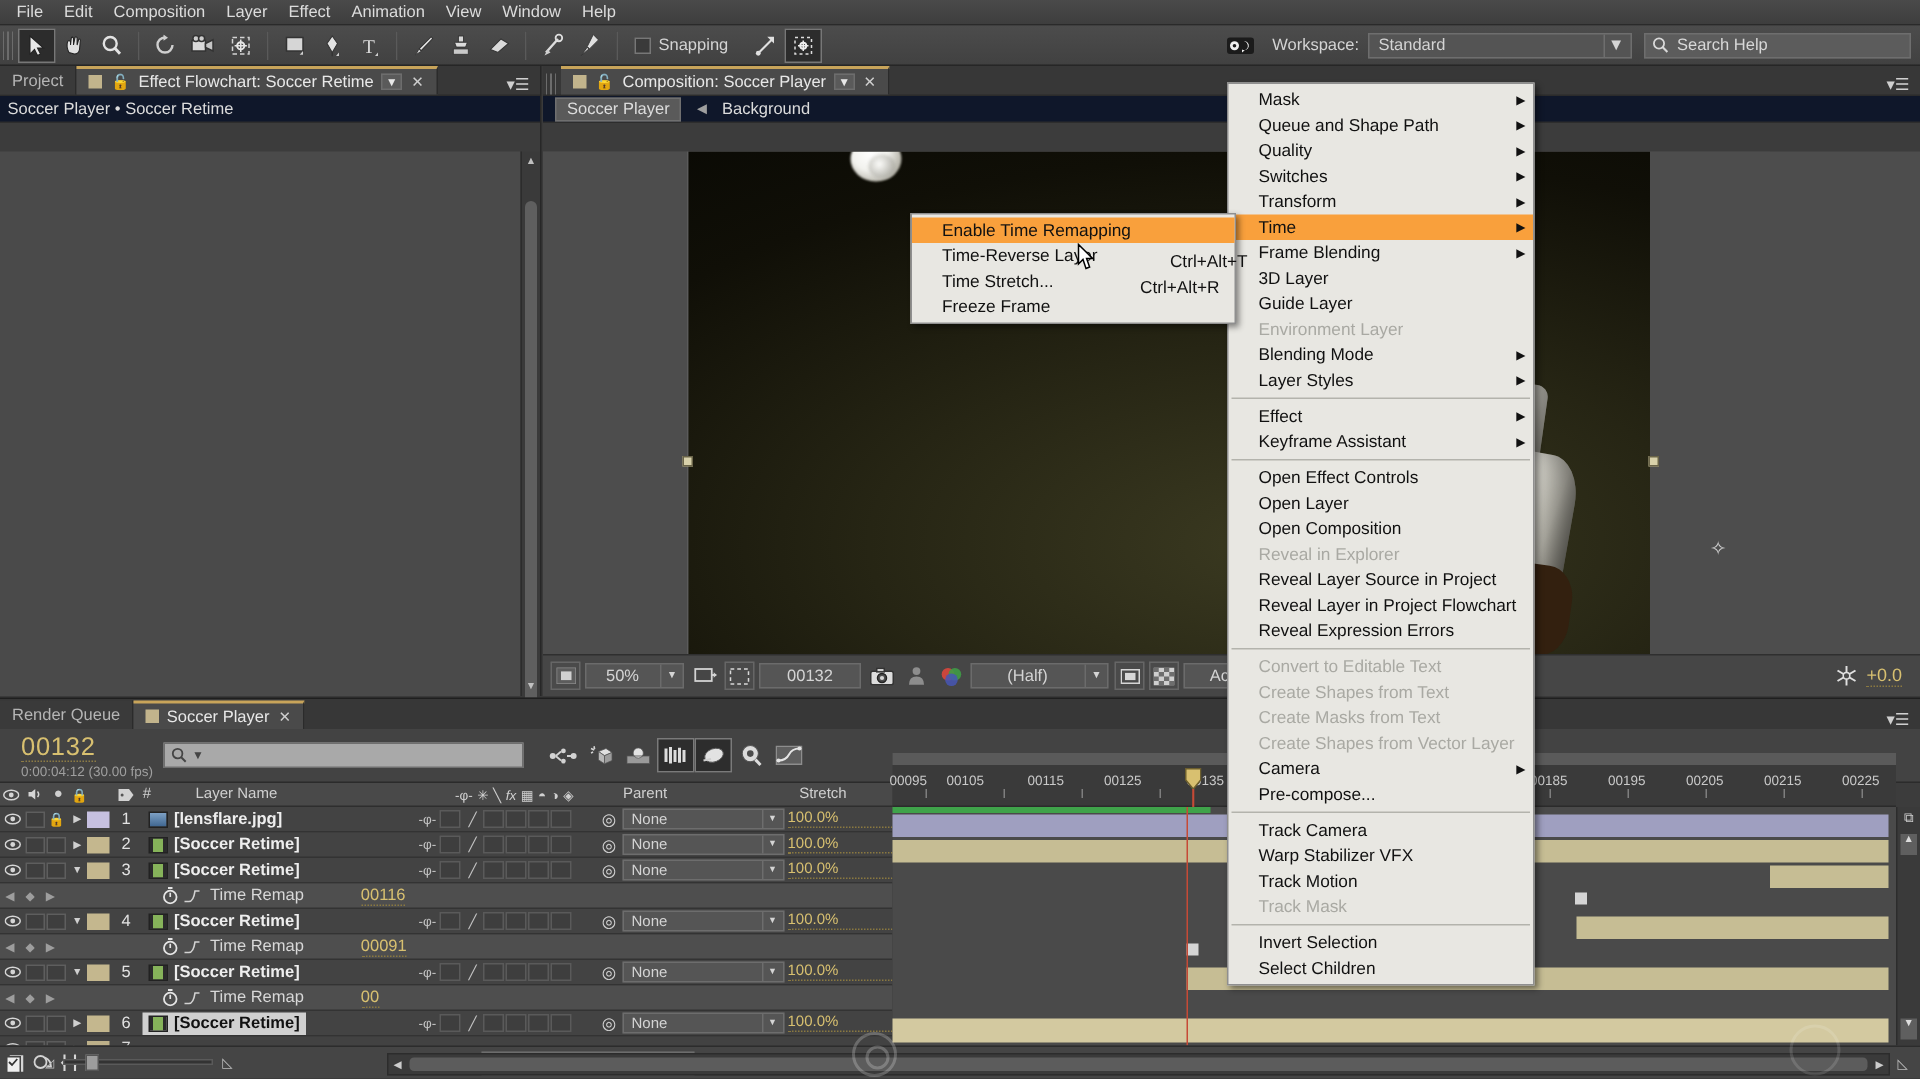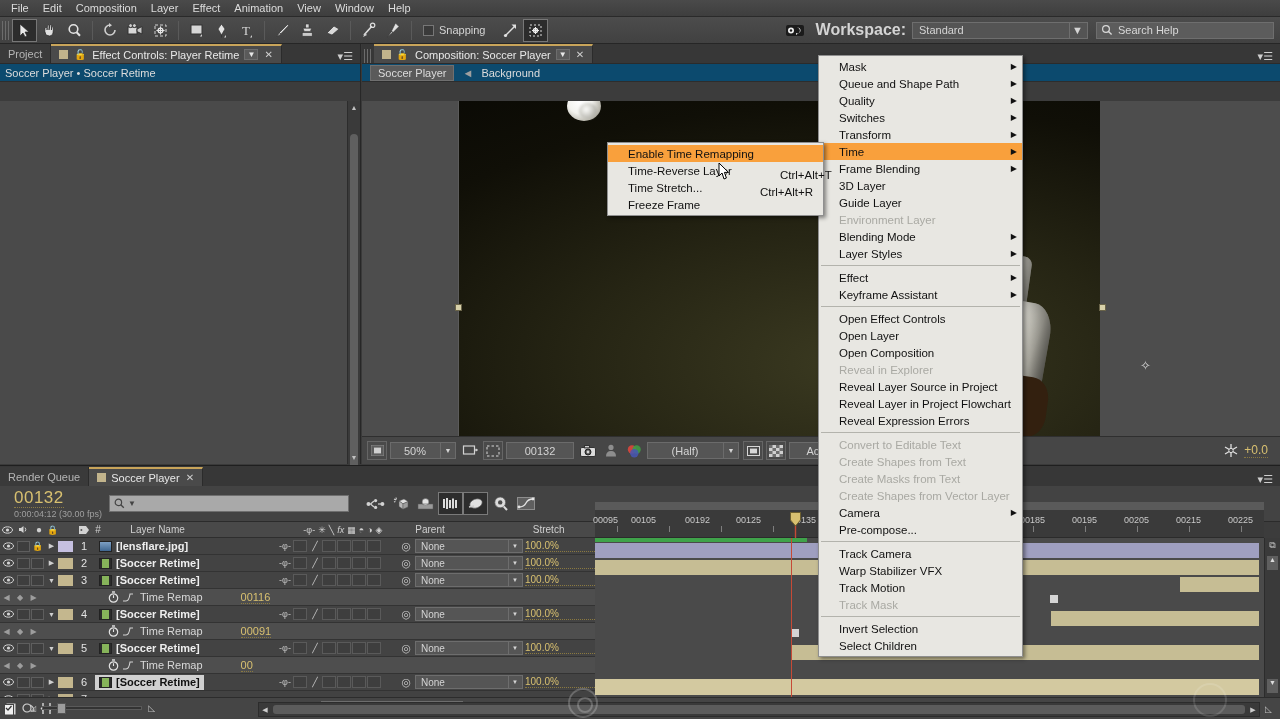--- a/index.html
+++ b/index.html
@@ -35,21 +35,21 @@
     background:repeating-linear-gradient(to right,#6c6c6c 0 1px,transparent 1px 3px); }
   .tbtn {
     width:25px; height:23px; margin:0 0px; display:flex; align-items:center; justify-content:center;
     position:relative; cursor:default;
   }
   .tbtn.sel { background:#2c2c2c; border:1px solid #777; }
   .tsep { width:1px; height:19px; background:#333; border-right:1px solid #5a5a5a; margin:0 5px; }
   .snapbox { display:flex; align-items:center; margin-left:6px; }
   .chk { width:11px; height:11px; background:#3a3a3a; border:1px solid #777; margin-right:5px; }
   .wsarea { margin-left:auto; display:flex; align-items:center; padding-right:6px; }
-  .wslabel { margin:0 6px 0 8px; font-size:16px;font-weight:bold; }
+  .wslabel { margin:0 6px 0 8px; font-size:11px; }
   .wsdd {
     width:176px; height:17px; background:#545454; border:1px solid #6e6e6e;
     display:flex; align-items:center; padding-left:6px; font-size:11px; position:relative;
   }
   .wsdd .arrow { position:absolute; right:2px; top:0; bottom:0; width:16px;
     border-left:1px solid #6e6e6e; display:flex; align-items:center; justify-content:center; }
   .helpsearch {
     width:178px; height:17px; background:#5c5c5c; border:1px solid #6e6e6e;
     display:flex; align-items:center; padding-left:4px; margin-left:8px; font-size:11px; color:#d8d8d8;
   }
@@ -59,21 +59,21 @@
     border-right:1px solid #272727; }
   .paneltabs { height:20px; background:#373737; display:flex; align-items:flex-end; border-bottom:1px solid #2b2b2b; }
   .ptab { height:19px; display:flex; align-items:center; padding:0 8px; font-size:11px;
     background:#3a3a3a; color:#b5b5b5; border-right:1px solid #2b2b2b; cursor:default; }
   .ptab.active { background:#4a4a4a; color:#e8e8e8; border-top:2px solid #c8a45a; }
   .ptab .x { margin-left:6px; color:#cfcfcf; font-size:10px; }
   .ptab .swatch { width:9px; height:9px; background:#c2b48c; margin-right:5px; }
   .ptab .lock { margin-right:5px; color:#c8a45a; font-size:10px; }
   .ptab .dd { margin-left:5px; width:14px; text-align:center; background:#5a5a5a; border:1px solid #6d6d6d; font-size:8px; }
   .panelmenu { margin-left:auto; padding:0 7px; font-size:11px; color:#cfcfcf; }
-  .breadcrumb { height:18px; background:#0c4a6e; display:flex; align-items:center;
+  .breadcrumb { height:18px; background:#0f172a; display:flex; align-items:center;
     padding-left:5px; font-size:11px; color:#dcdcdc; border-bottom:1px solid #2d2d2d;}
   .ecbody { position:absolute; left:0; top:57px; right:13px; bottom:0; background:#4a4a4a; }
   .vscroll { position:absolute; right:0; top:57px; width:13px; bottom:0; background:#3a3a3a;
     border-left:1px solid #2c2c2c; }
   .vscroll .thumb { position:absolute; left:2px; right:2px; top:33px; height:350px; background:#5f5f5f; border-radius:4px; }
   .vscroll .ar { position:absolute; left:0; right:0; height:13px; display:flex; align-items:center; justify-content:center; font-size:7px; color:#c0c0c0;}
   .vscroll .ar.up { top:0; } .vscroll .ar.dn { bottom:0; }
 
   
   .comppanel { position:absolute; left:362px; top:44px; width:918px; height:420px; background:#3c3c3c; }
@@ -394,21 +394,21 @@
   </div>
 
   <div class="leftpanel">
     <div class="paneltabs">
       <div class="ptab">
         <span>Project</span>
       </div>
       <div class="ptab active">
         <span class="swatch"></span>
         <span class="lock">🔓</span>
-        <span>Effect Controls: Player Retime</span>
+        <span>Effect Flowchart: Soccer Retime</span>
         <span class="dd">▼</span>
         <span class="x">✕</span>
       </div>
       <div class="panelmenu">▾☰</div>
     </div>
     <div class="breadcrumb">Soccer Player  •  Soccer Retime</div>
     <div class="ecbody"></div>
     <div class="vscroll">
       <div class="ar up">▲</div>
       <div class="thumb"></div>
@@ -671,21 +671,21 @@
       </span>
       <span style="width:128px;padding-left:4px;">Parent</span>
       <span style="width:72px;padding-left:4px;">Stretch</span>
     </div>
 
     <div class="timeruler">
       <div class="workbar"></div>
       <div class="tickrow">
         <span class="tick" style="left:-2px;">00095</span>
         <span class="tick" style="left:36px;">00105</span>
-        <span class="tick" style="left:90px;">00192</span>
+        <span class="tick" style="left:90px;">00115</span>
         <span class="tick" style="left:141px;">00125</span>
         <span class="tick" style="left:196px;">00135</span>
         <span class="tick" style="left:425px;">00185</span>
         <span class="tick" style="left:477px;">00195</span>
         <span class="tick" style="left:529px;">00205</span>
         <span class="tick" style="left:581px;">00215</span>
         <span class="tick" style="left:633px;">00225</span>
       </div>
       <div class="tickmark" style="left:22px;"></div>
         <div class="tickmark" style="left:74px;"></div>

